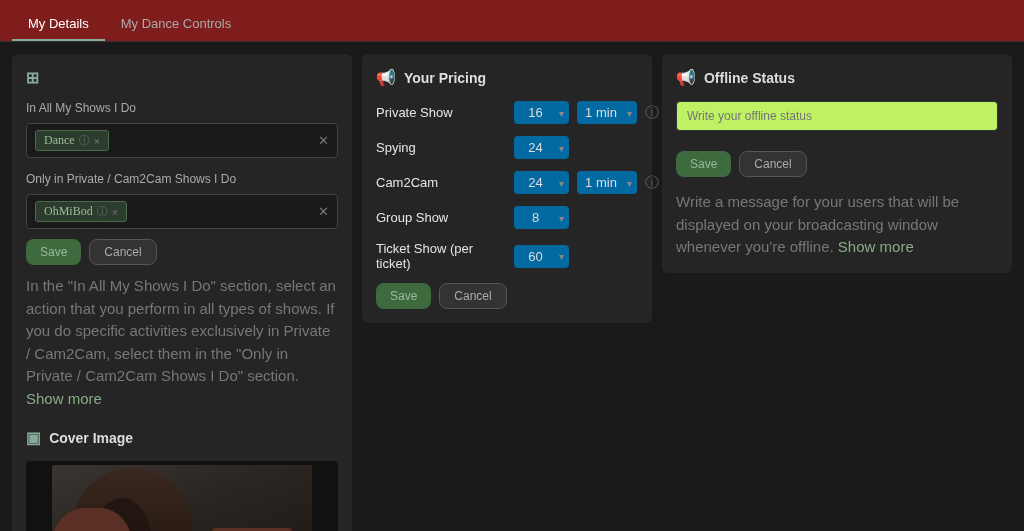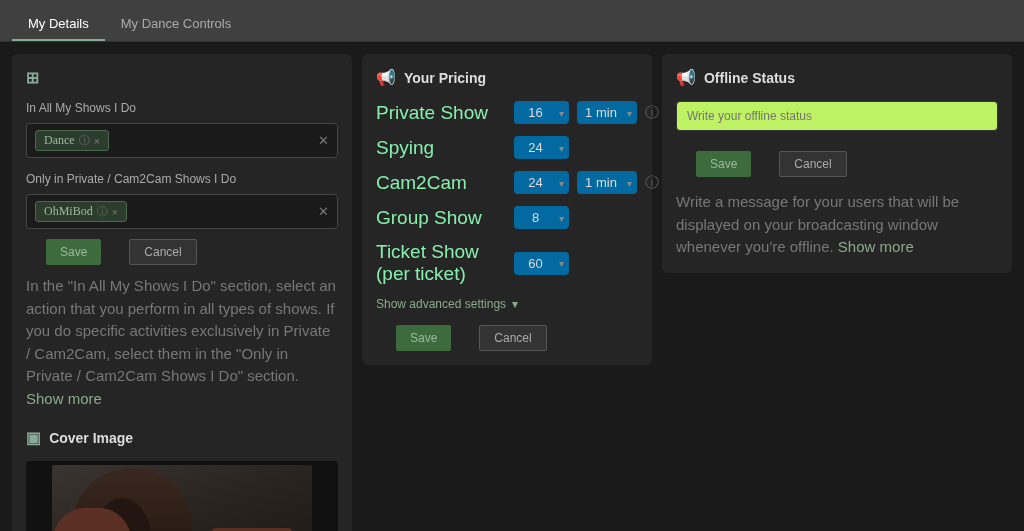--- a/index.html
+++ b/index.html
@@ -7,21 +7,21 @@
       background: #1a1a1a;
       color: #ccc;
       font-family: Arial, sans-serif;
       font-size: 13px;
       min-height: 531px;
       width: 1024px;
     }
 
     
     .top-nav {
-      background: #404040;
+      background: #7f1d1d;
       display: flex;
       gap: 0;
       padding: 8px 12px 0;
       border-bottom: 1px solid #333;
     }
     .nav-tab {
       padding: 8px 16px;
       cursor: pointer;
       color: #aaa;
       font-size: 13px;
@@ -114,25 +114,24 @@
     .spacer { flex: 1; }
     .tag-close-x {
       color: #777;
       cursor: pointer;
       font-size: 13px;
     }
 
     
     .btn {
       padding: 5px 14px;
-      border-radius: 2px;
+      border-radius: 8px;
       border: none;
       cursor: pointer;
       font-size: 12px;
-      margin-left: 20px;
     }
     .btn-green {
       background: #3d6b3d;
       color: #9cb89c;
     }
     .btn-cancel {
       background: #333;
       color: #aaa;
       border: 1px solid #555;
     }
@@ -198,22 +197,22 @@
 
     
     .pricing-row {
       display: flex;
       align-items: center;
       margin-bottom: 12px;
       gap: 8px;
     }
     .pricing-label {
       width: 130px;
-      color: #86efac;
-      font-size: 19px;
+      color: #e5e5e5;
+      font-size: 13px;
       flex-shrink: 0;
     }
     .pricing-select {
       background: #0369a1;
       color: #ddd;
       border: none;
       border-radius: 4px;
       padding: 4px 20px 4px 8px;
       font-size: 13px;
       cursor: pointer;
@@ -390,24 +389,20 @@
 
     <div class="pricing-row">
       <span class="pricing-label">Ticket Show (per ticket)</span>
       <div class="select-wrapper">
         <select class="pricing-select">
           <option>60</option><option>80</option><option>100</option>
         </select>
       </div>
     </div>
 
-    <div class="advanced-settings">
-      <span>Show advanced settings</span>
-      <span>▾</span>
-    </div>
 
     <div class="btn-row">
       <button class="btn btn-green">Save</button>
       <button class="btn btn-cancel">Cancel</button>
     </div>
   </div>
 
   <div class="panel panel-right">
     <div class="panel-header">
       <span class="panel-header-icon">📢</span>

